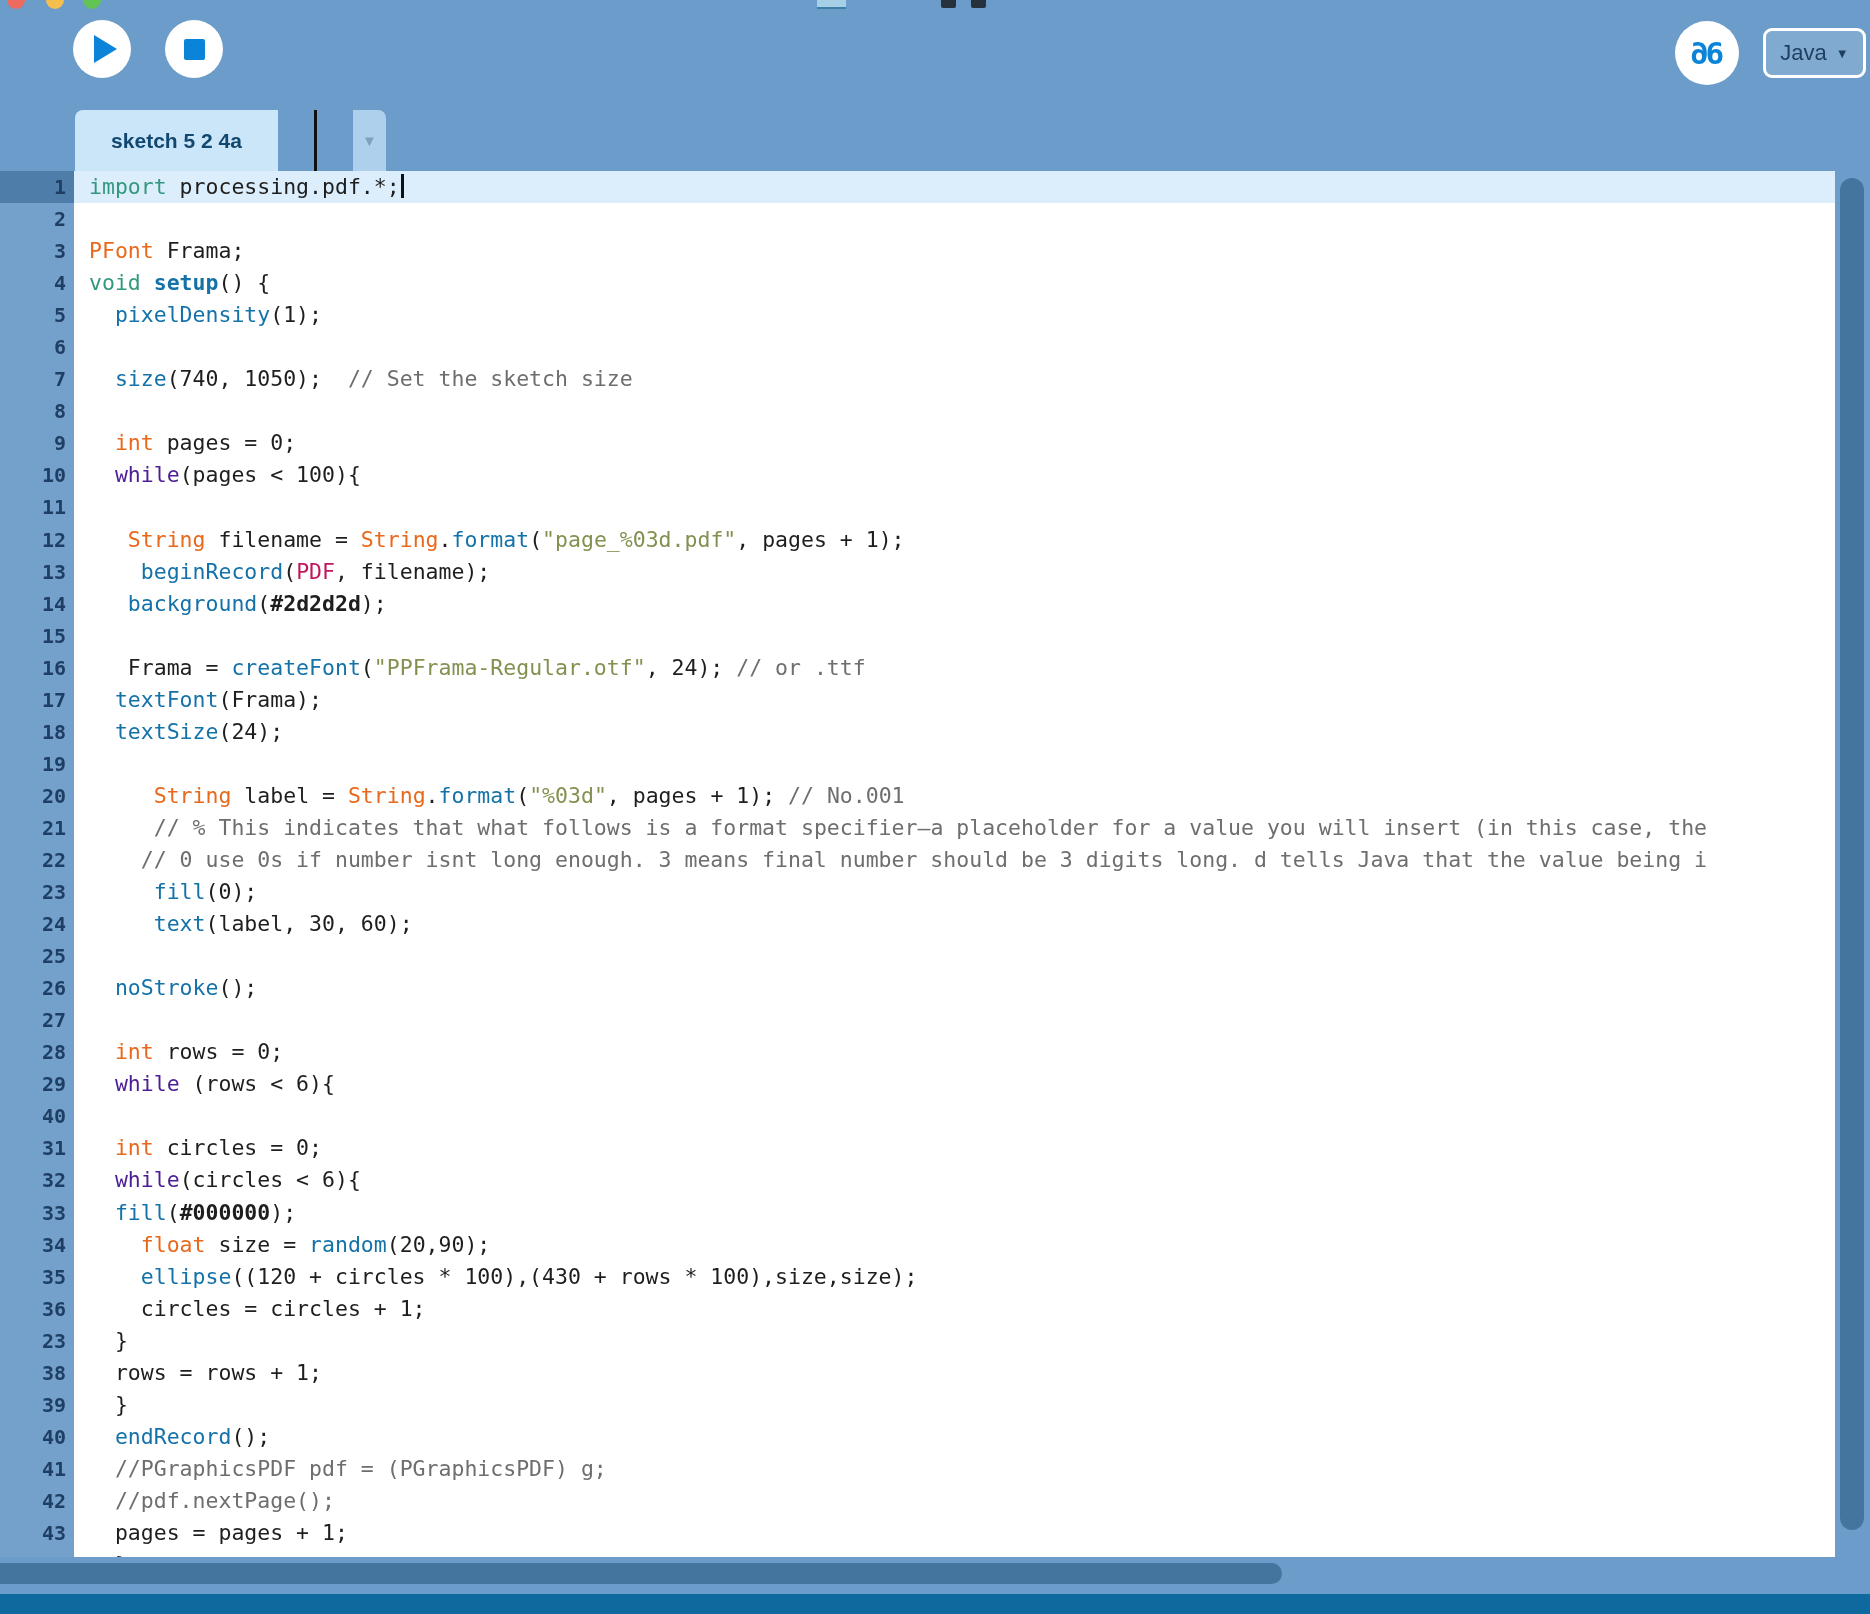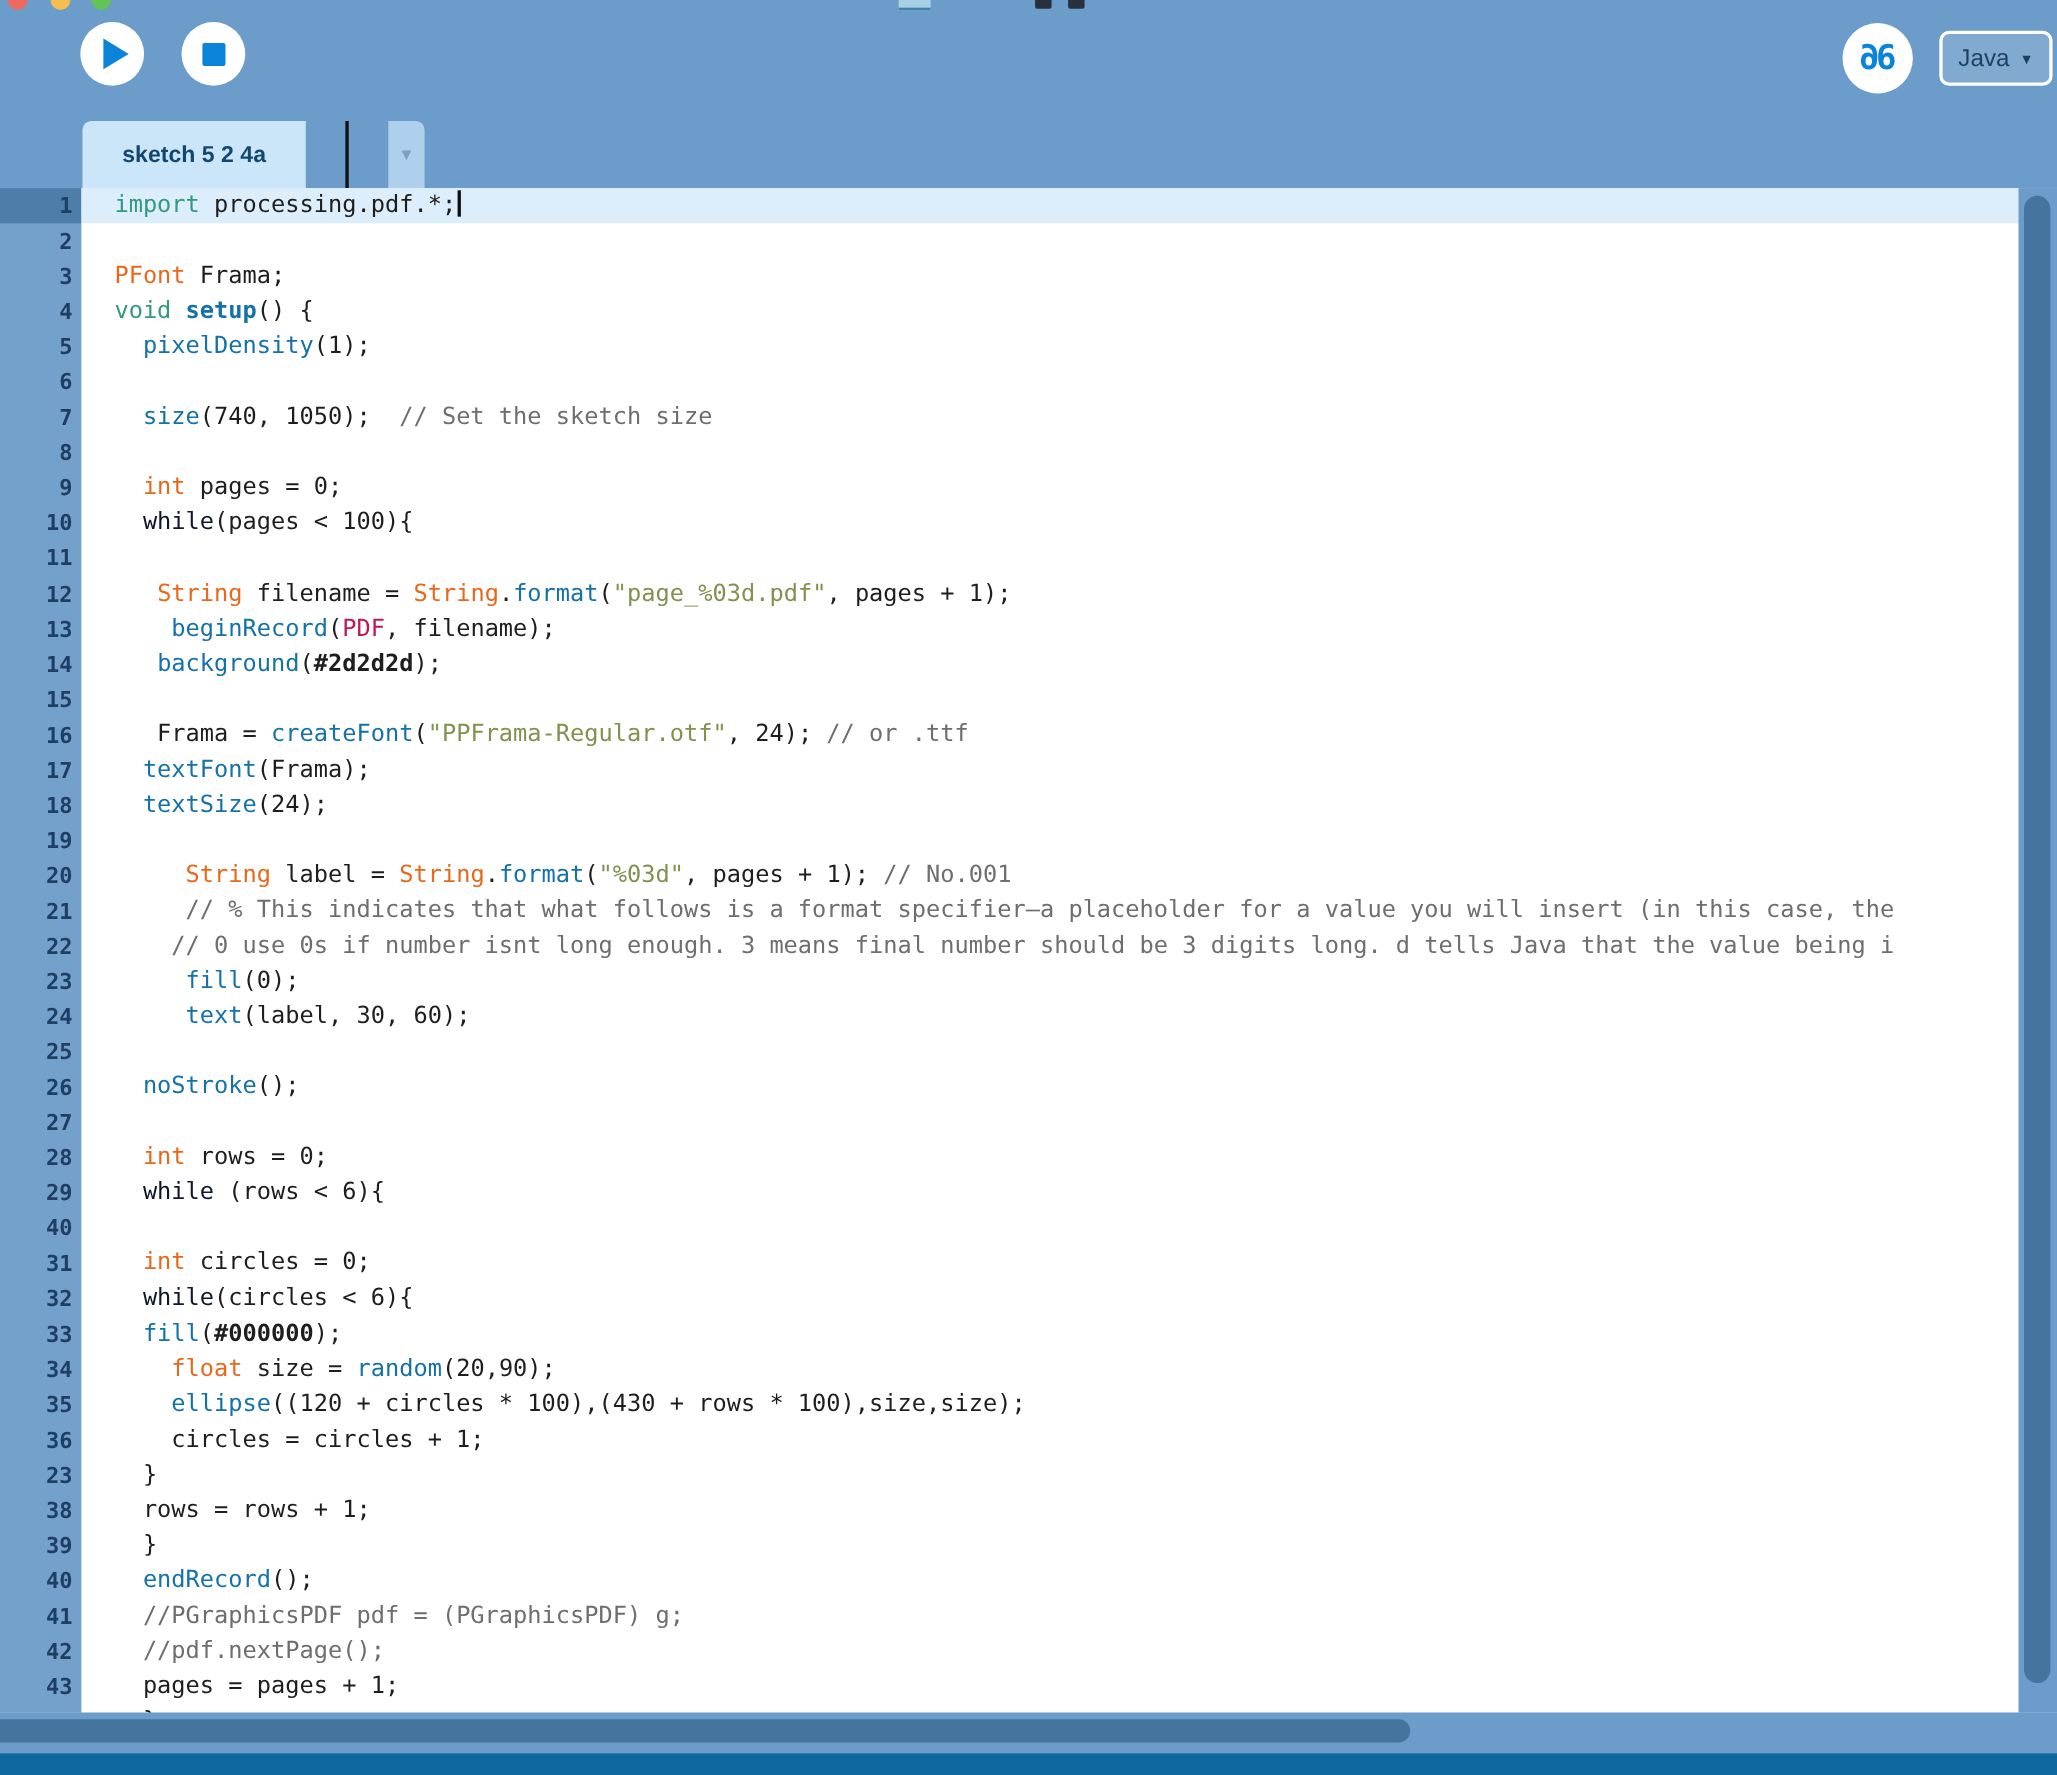--- a/index.html
+++ b/index.html
@@ -38,26 +38,26 @@
 
   
   .editor{position:absolute;left:0;top:171px;width:1870px;height:1386px;background:#ffffff;}
   .gutter-bg{position:absolute;left:0;top:0;width:74px;height:100%;background:#74A1CC;}
   .cur-line-gutter{position:absolute;left:0;top:0;width:74px;height:32px;background:#4E7DA9;}
   .cur-line-code{position:absolute;left:74px;top:0;width:1761px;height:32px;background:#DCEDFB;}
   .gutter{position:absolute;left:0;top:0;width:66px;text-align:right;
           font-family:"DejaVu Sans Mono",monospace;font-size:20px;font-weight:bold;color:#1E3F63;}
   .gutter-line{height:32.05px;line-height:32.05px;}
   .code{position:absolute;left:74px;top:0;width:1761px;height:1386px;overflow:hidden;
-        padding-left:30px;box-sizing:border-box;
+        padding-left:15px;box-sizing:border-box;
         font-family:"DejaVu Sans Mono",monospace;font-size:21.5px;color:#1E1E1E;}
   .code-line{height:32.05px;line-height:32.05px;white-space:pre;}
   .tok-pln{color:#1E1E1E;}
   .tok-k1{color:#33997E;}
-  .tok-k2{color:#0f172a;}
+  .tok-k2{color:#4c1d95;}
   .tok-typ{color:#E8681C;}
   .tok-fn{color:#1472A8;}
   .tok-fnb{color:#1472A8;font-weight:bold;}
   .tok-con{color:#be185d;}
   .tok-str{color:#82914F;}
   .tok-com{color:#6E6E6E;}
   .tok-hex{color:#1E1E1E;font-weight:bold;}
   .caret{display:inline-block;width:3px;height:24px;background:#101010;
          vertical-align:middle;transform:translateY(-2px);margin-left:1px;}
 

